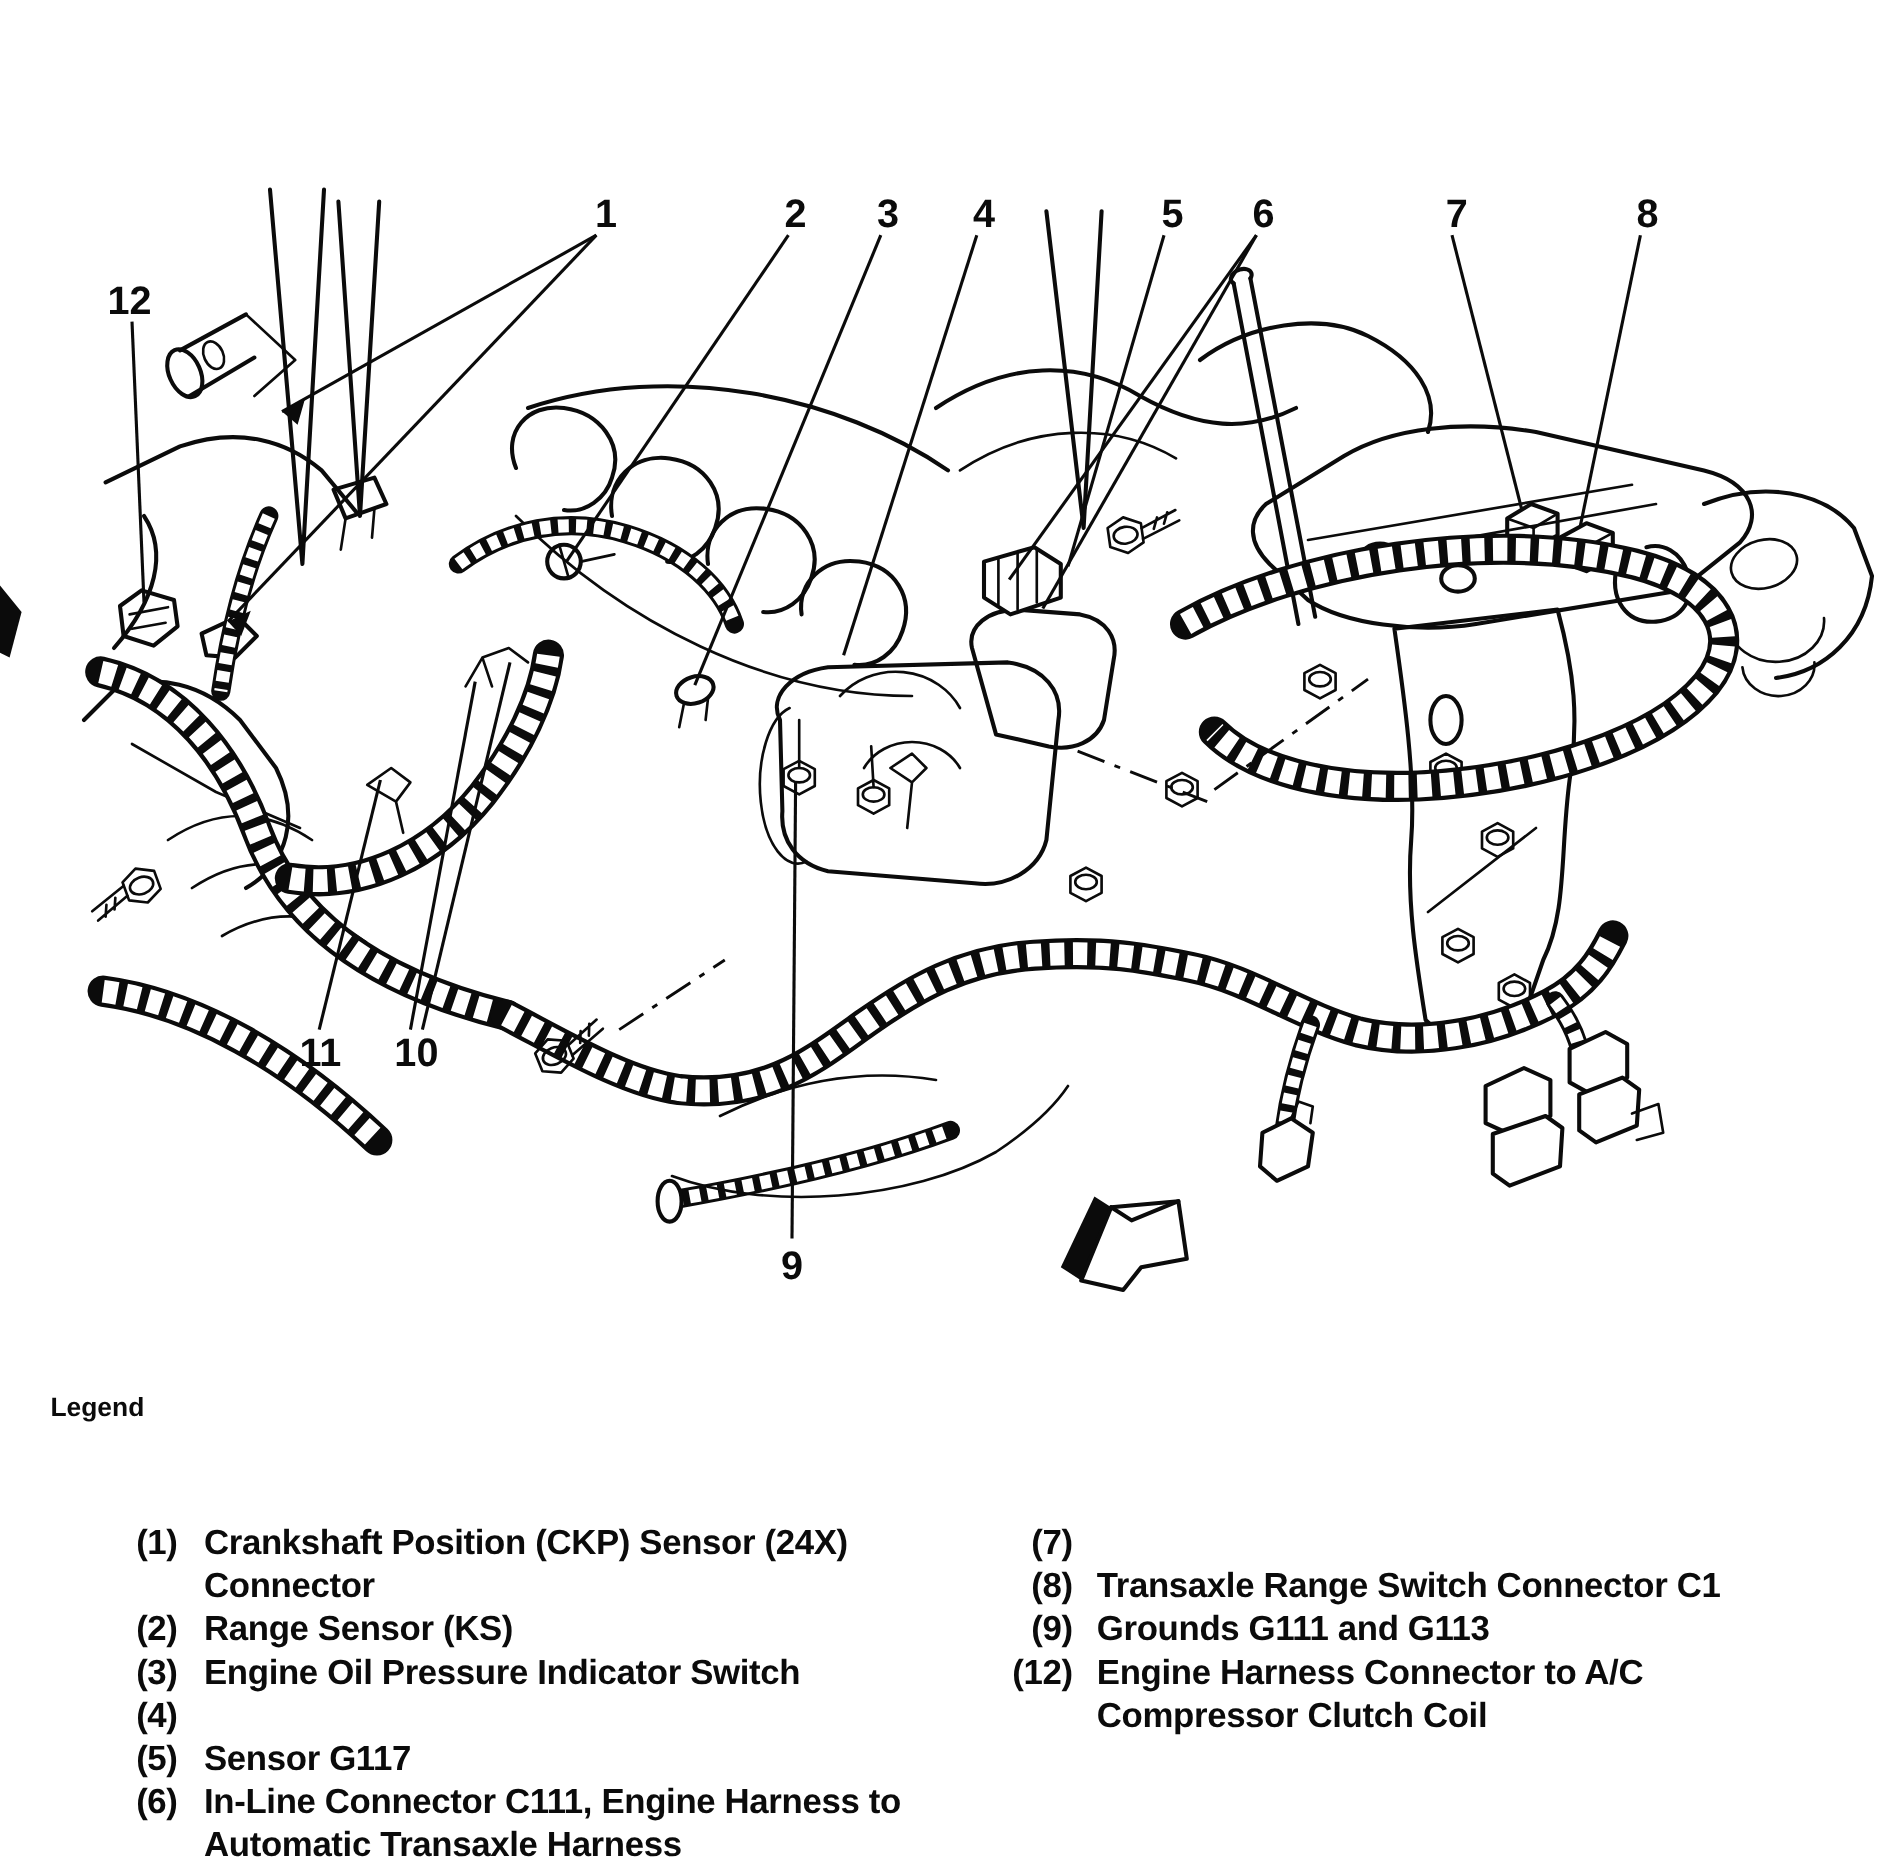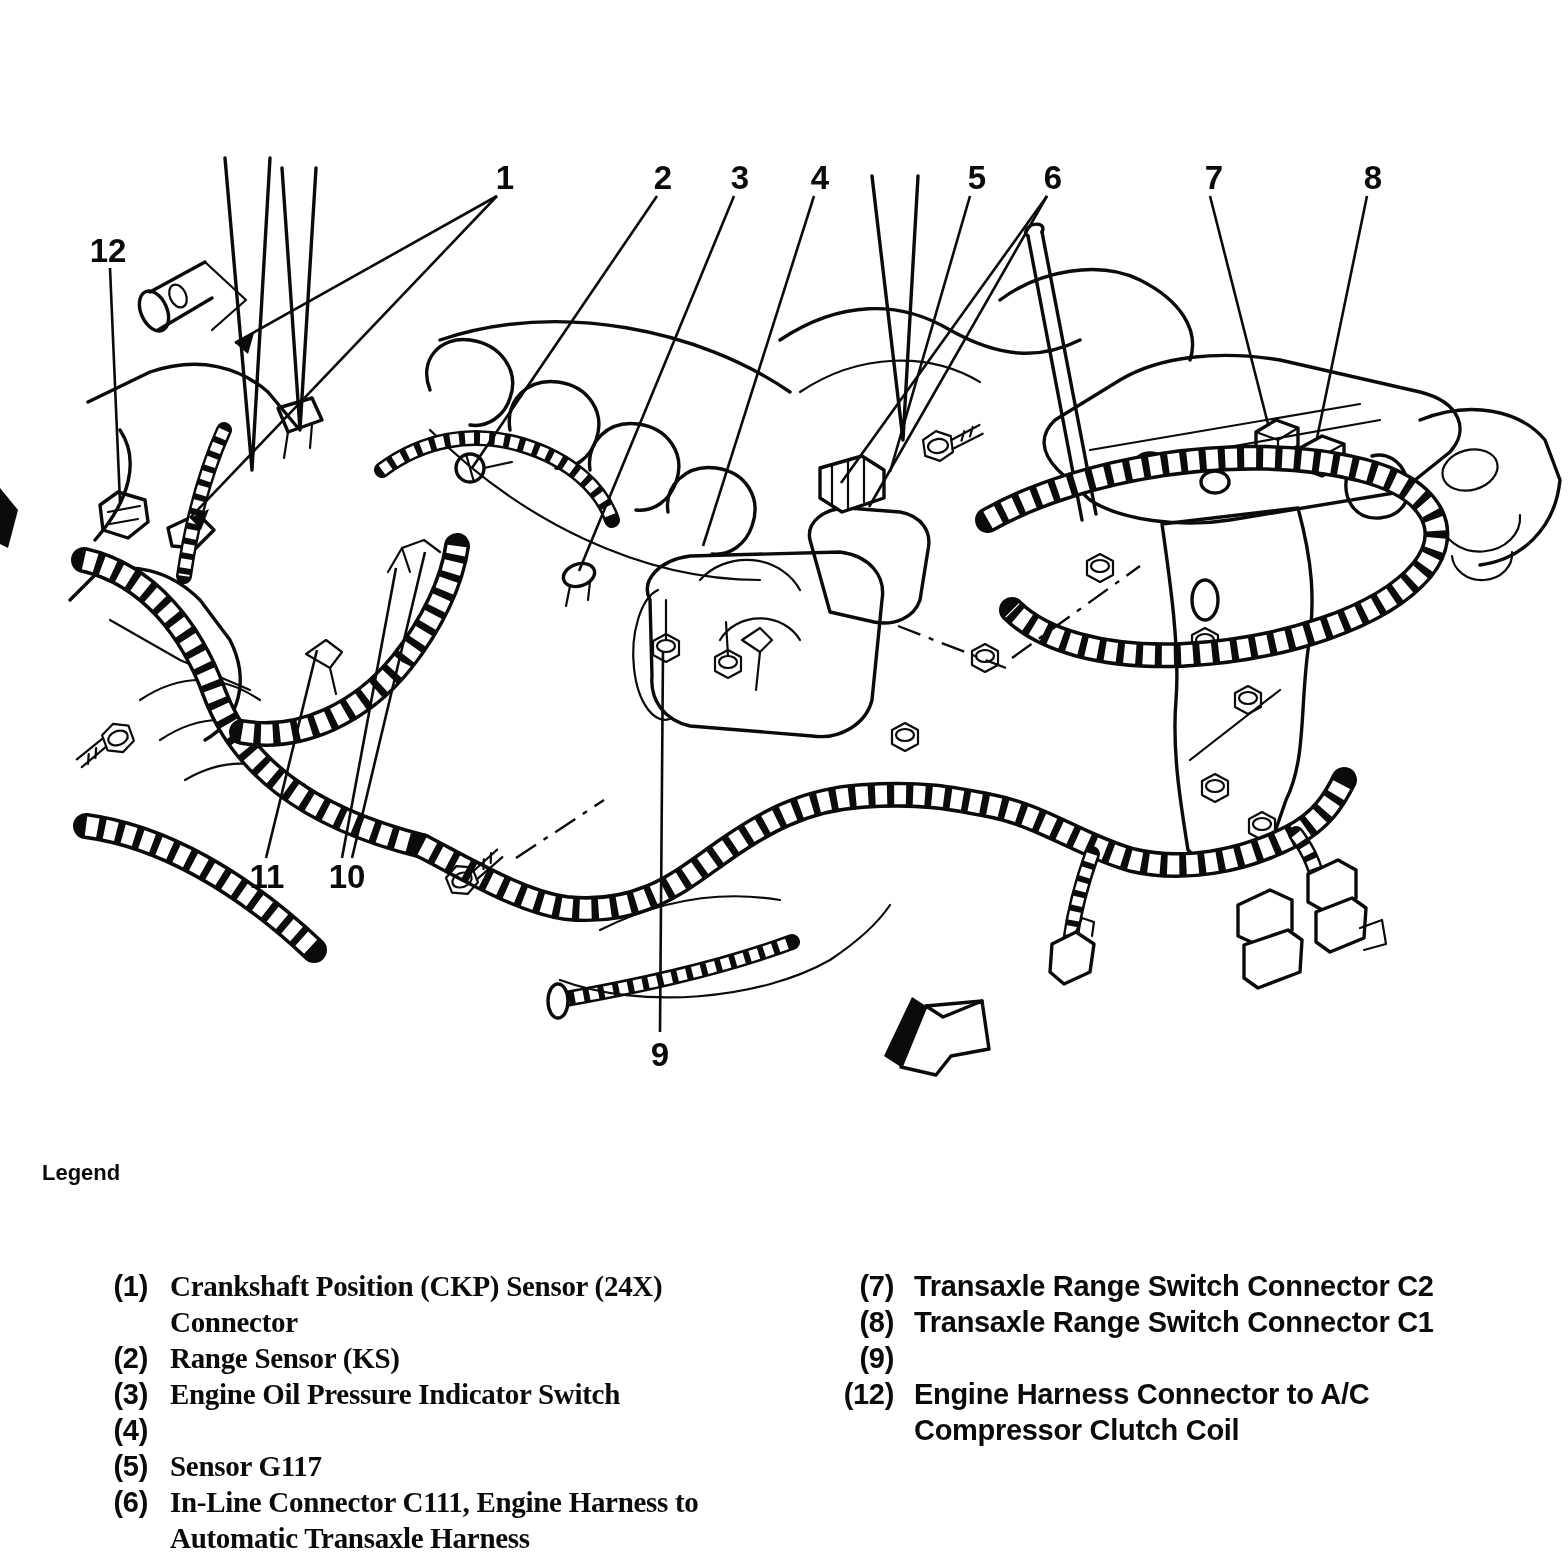--- a/index.html
+++ b/index.html
@@ -21,21 +21,21 @@
   .callout{font-size:33px;font-weight:700;fill:#0b0b0b;text-anchor:middle;
            font-family:"Liberation Sans",sans-serif;}
 
   
   .legend-title{position:absolute;left:42px;top:1160px;font-size:22px;font-weight:700;}
   .col{position:absolute;top:1268px;display:flex;flex-direction:column;}
   .colL{left:40px;}
   .colR{left:770px;}
   .li{display:flex;line-height:36px;font-size:29px;font-weight:700;letter-spacing:-0.3px;}
   .colL .num{width:108px;text-align:right;margin-right:22px;flex:none;}
-  .colL .txt{width:606px;font-family:Liberation Serif, serif;}
+  .colL .txt{width:606px;}
   .colR .num{width:124px;text-align:right;margin-right:20px;flex:none;}
   .colR .txt{width:520px;}
 </style>
 </head>
 <body>
 
 <div class="page">
 
   <svg class="diagram" width="1568" height="1210" viewBox="0 0 1568 1210">
 
@@ -312,27 +312,27 @@
     </div>
     <div class="li">
       <span class="num">(6)</span>
       <span class="txt">In-Line Connector C111, Engine Harness to Automatic Transaxle Harness</span>
     </div>
   </div>
 
   <div class="col colR">
     <div class="li">
       <span class="num">(7)</span>
-      <span class="txt">Transaxle Range Switch Connector C2</span>
     </div>
     <div class="li">
       <span class="num">(8)</span>
       <span class="txt">Transaxle Range Switch Connector C1</span>
     </div>
     <div class="li">
       <span class="num">(9)</span>
+      <span class="txt">Grounds G111 and G113</span>
     </div>
     <div class="li">
       <span class="num">(12)</span>
       <span class="txt">Engine Harness Connector to A/C Compressor Clutch Coil</span>
     </div>
   </div>
 </div>
 
 </body></html>

